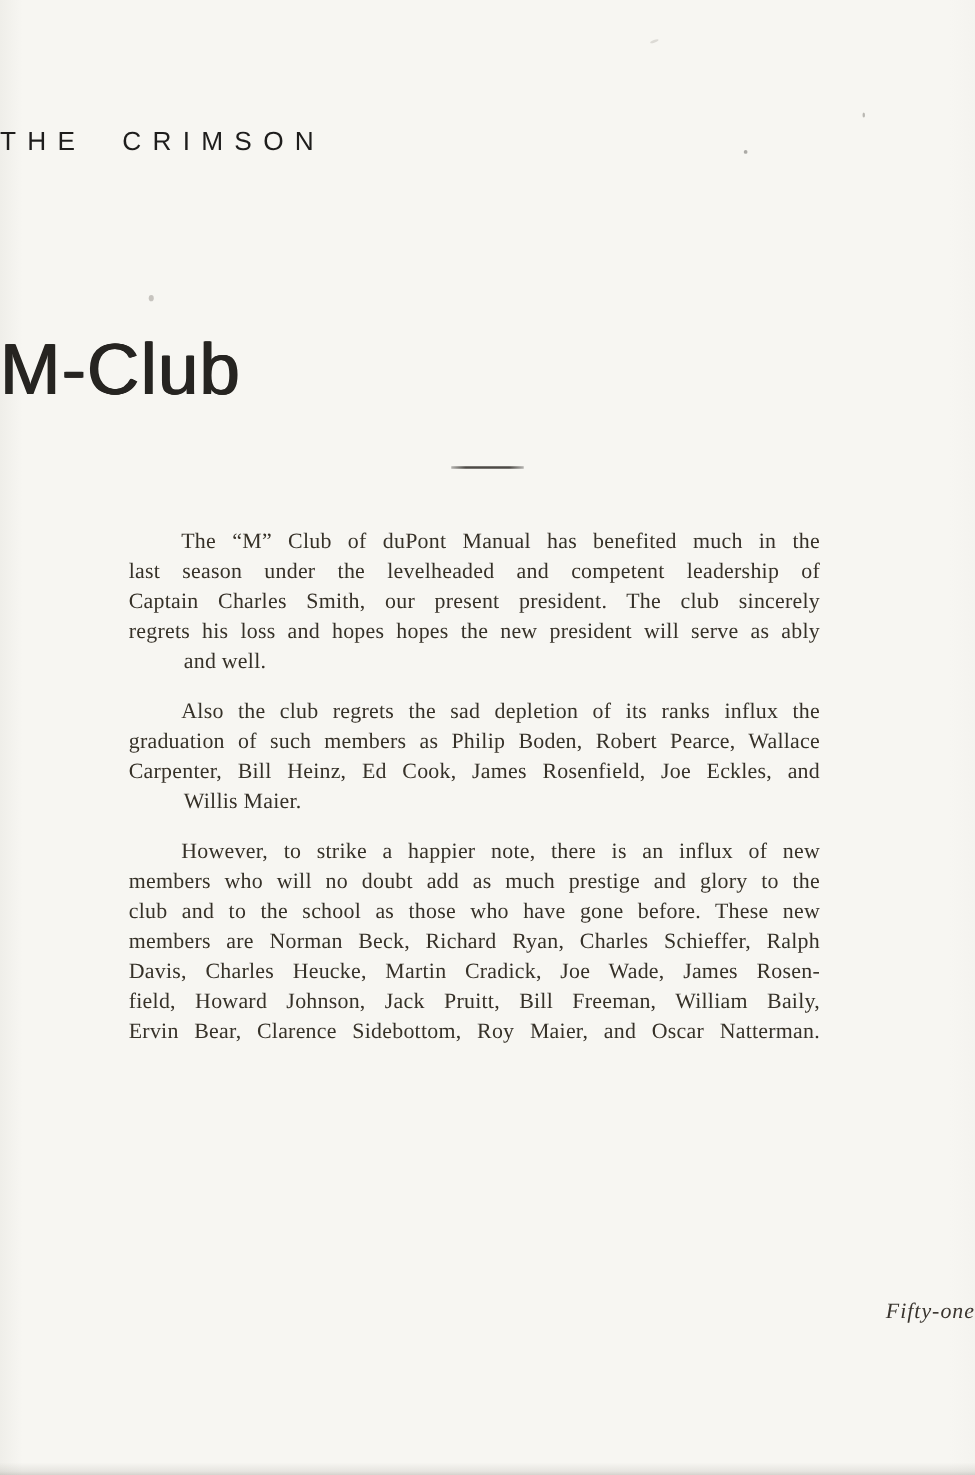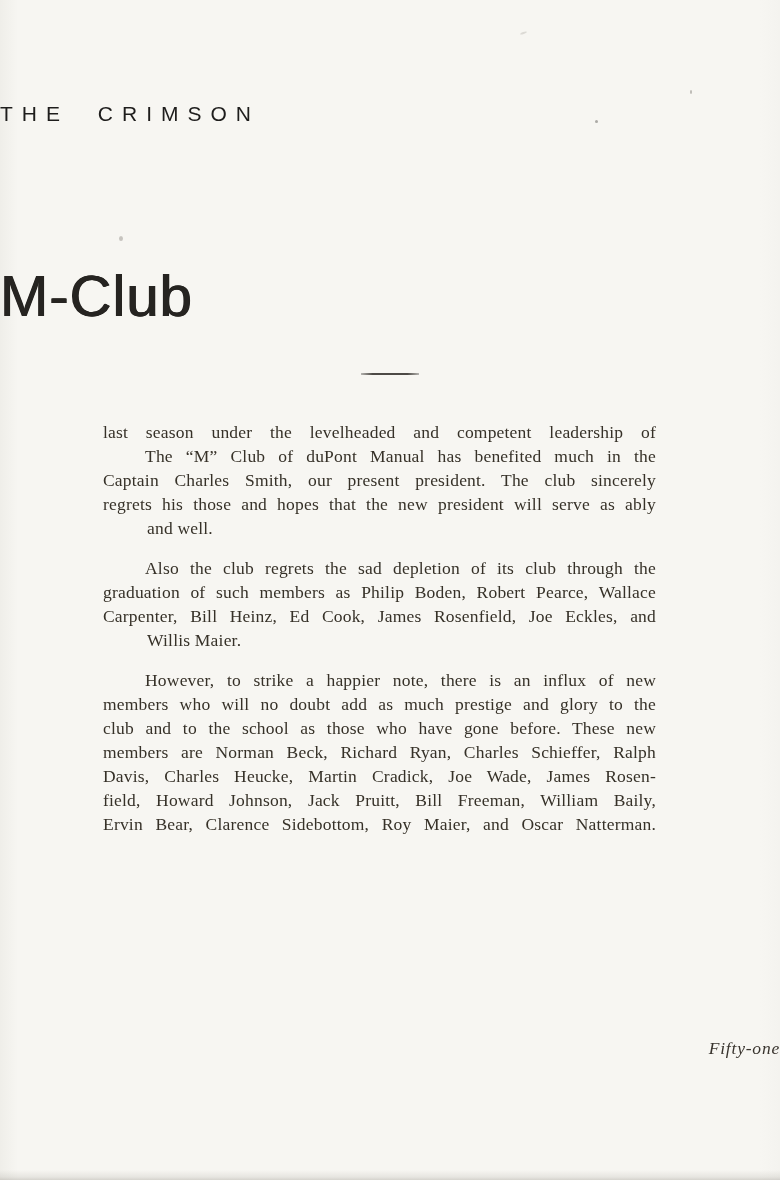--- a/index.html
+++ b/index.html
@@ -102,29 +102,29 @@
 
   <div class="running-head">THE CRIMSON</div>
 
   <div class="article-title">M-Club</div>
 
   <div class="title-rule"></div>
 
   <div class="body-text">
 
     <div class="paragraph">
+      <div class="line first">The “M” Club of duPont Manual has benefited much in the</div>
       <div class="line">last season under the levelheaded and competent leadership of</div>
-      <div class="line first">The “M” Club of duPont Manual has benefited much in the</div>
       <div class="line">Captain Charles Smith, our present president. The club sincerely</div>
-      <div class="line">regrets his those and hopes that the new president will serve as ably</div>
+      <div class="line">regrets his loss and hopes hopes the new president will serve as ably</div>
       <div class="line para-end">and well.</div>
     </div>
 
     <div class="paragraph">
-      <div class="line first">Also the club regrets the sad depletion of its club through the</div>
+      <div class="line first">Also the club regrets the sad depletion of its ranks influx the</div>
       <div class="line">graduation of such members as Philip Boden, Robert Pearce, Wallace</div>
       <div class="line">Carpenter, Bill Heinz, Ed Cook, James Rosenfield, Joe Eckles, and</div>
       <div class="line para-end">Willis Maier.</div>
     </div>
 
     <div class="paragraph">
       <div class="line first">However, to strike a happier note, there is an influx of new</div>
       <div class="line">members who will no doubt add as much prestige and glory to the</div>
       <div class="line">club and to the school as those who have gone before. These new</div>
       <div class="line">members are Norman Beck, Richard Ryan, Charles Schieffer, Ralph</div>

